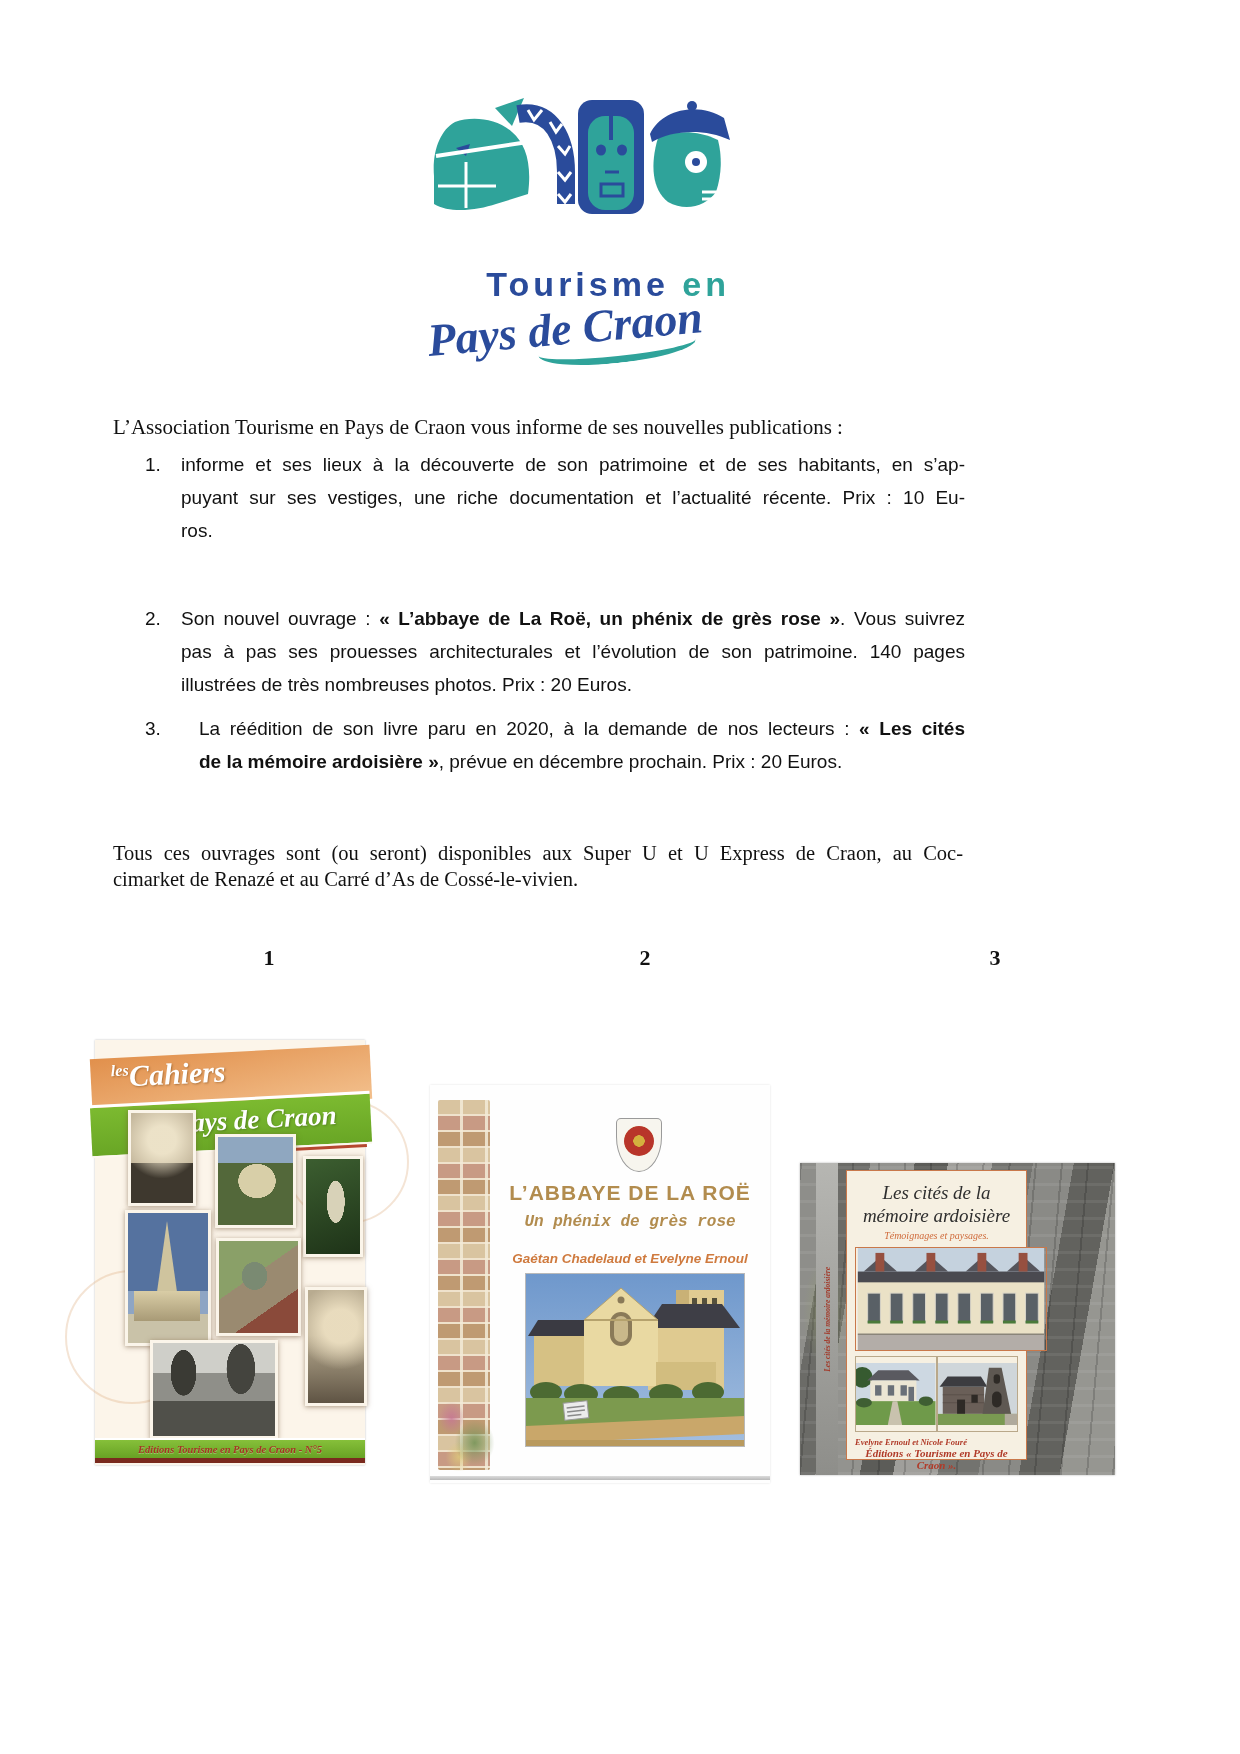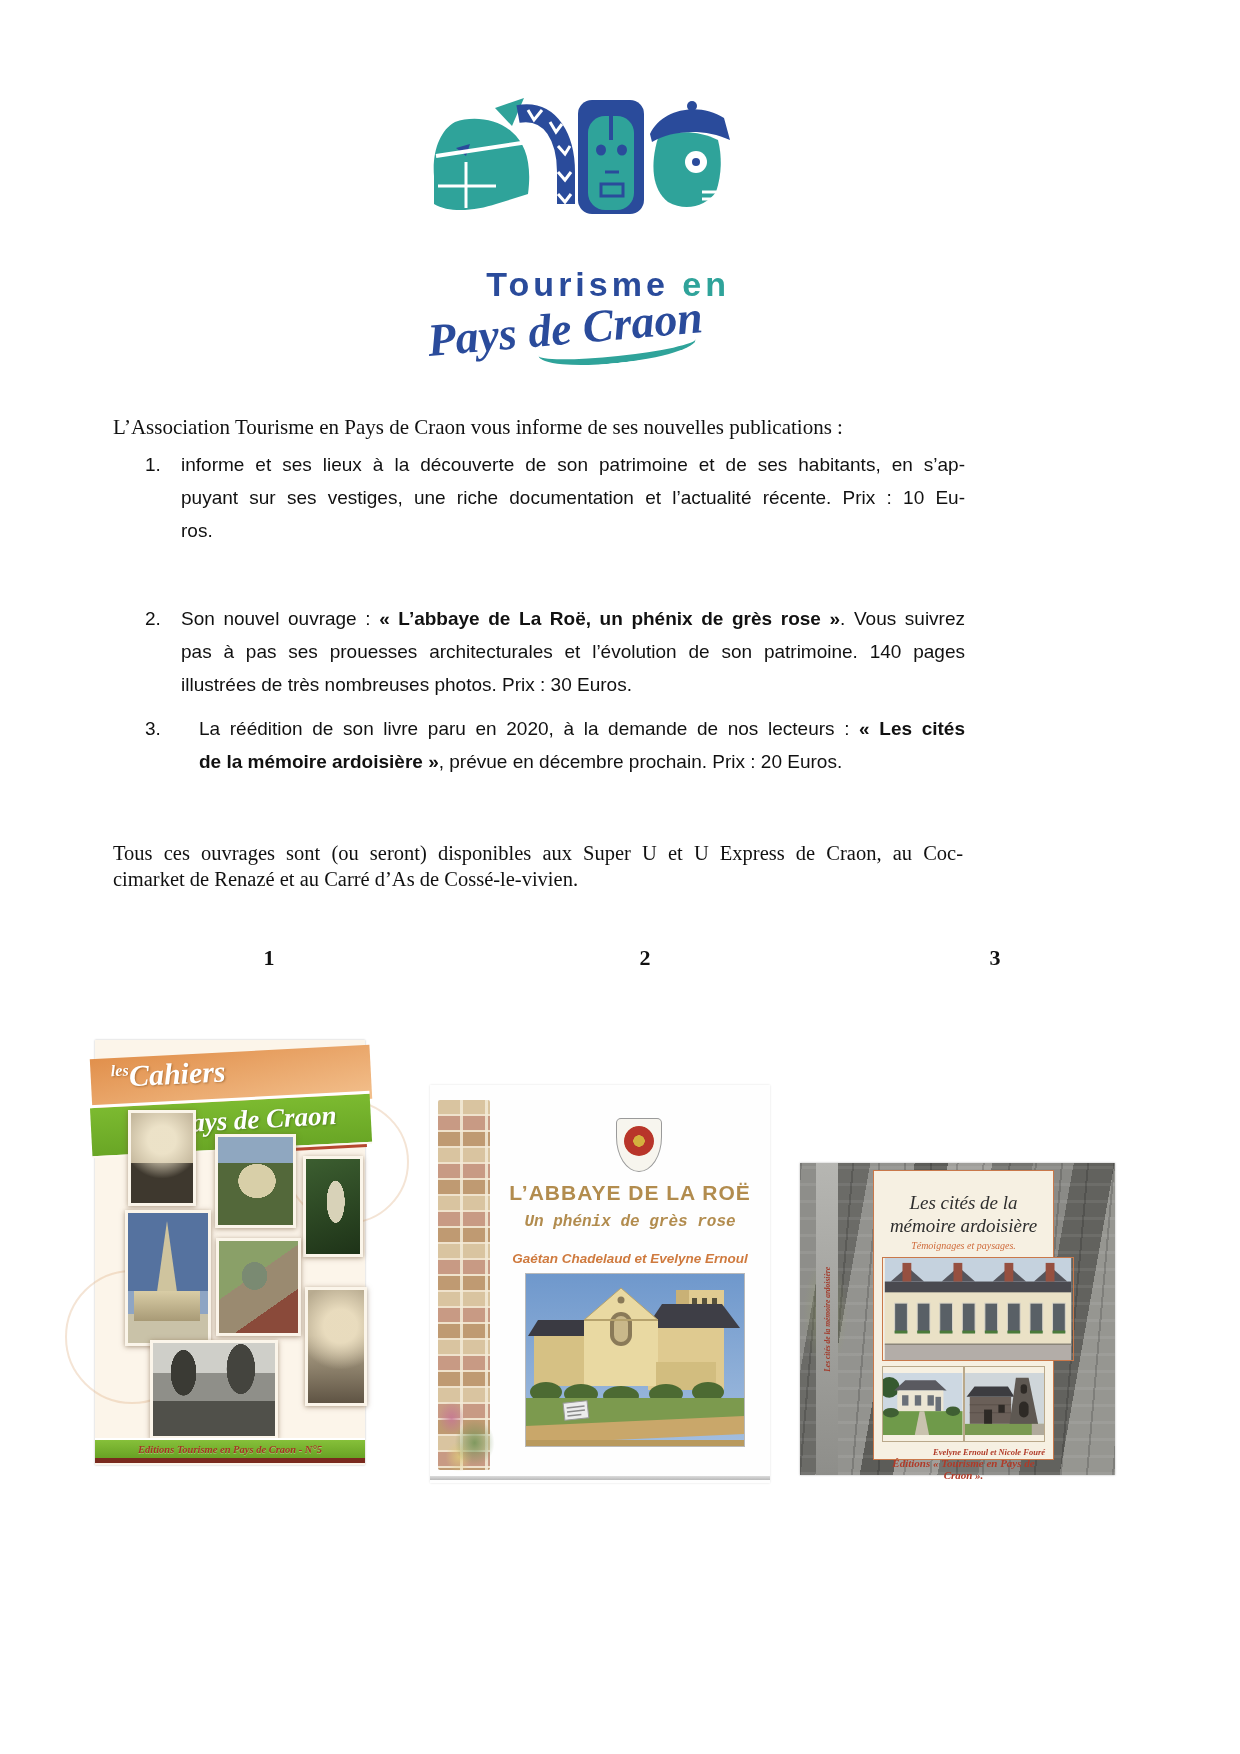--- a/index.html
+++ b/index.html
@@ -128,29 +128,29 @@
       repeating-linear-gradient(0deg,rgba(255,255,255,.07) 0 3px,rgba(0,0,0,0) 3px 17px),
       linear-gradient(100deg,#8e8e8a 0 10%,#6b6b67 10% 19%,#93938f 19% 31%,#5c5c58 31% 40%,#a09f9b 40% 52%,#73736f 52% 63%,#8a8a86 63% 74%,#62625e 74% 85%,#969691 85%);
     box-shadow:0 0 2px rgba(0,0,0,.3);}
   .c3-moss{position:absolute;left:0;top:70px;width:64px;height:160px;
     background:radial-gradient(50% 50% at 40% 50%,rgba(150,160,110,.55),transparent 70%);}
   .c3-spine{position:absolute;left:16px;top:0;width:22px;height:312px;
     background:linear-gradient(180deg,#b6b6b2,#8e8e8a);display:flex;align-items:center;justify-content:center;}
   .c3-spine span{writing-mode:vertical-rl;transform:rotate(180deg);font-size:7.5px;
     font-style:italic;font-weight:bold;color:#a23a2a;white-space:nowrap;
     font-family:"Liberation Serif",serif;}
-  .c3-panel{position:absolute;left:73px;top:7px;width:181px;height:290px;background:#f6f0e2;
-    border:1px solid #c9784a;box-sizing:border-box;padding:16px 8px;}
+  .c3-panel{position:absolute;left:46px;top:7px;width:181px;height:290px;background:#f6f0e2;
+    border:1px solid #c9784a;box-sizing:border-box;padding:6px 8px;}
   .c3-title{margin-top:4px;text-align:center;font-style:italic;font-size:19px;line-height:23px;
     color:#2e2e2e;font-family:"Liberation Serif",serif;}
   .c3-subtitle{margin-top:3px;text-align:center;font-style:italic;font-size:10px;color:#cf6a3a;}
   .c3-photo-main{margin:6px auto 0;width:190px;height:102px;border:1px solid #c9784a;display:block;}
   .c3-photos-row{margin-top:5px;display:flex;justify-content:space-between;}
   .c3-photos-row svg{width:99px;height:74px;border:1px solid #b9a88a;display:block;}
-  .c3-authors{margin-top:5px;text-align:right;font-style:italic;font-weight:bold;
+  .c3-authors{margin-top:5px;text-align:left;font-style:italic;font-weight:bold;
     font-size:8.5px;color:#b03a28;font-family:"Liberation Serif",serif;}
   .c3-publisher{margin-top:0;text-align:center;font-style:italic;font-weight:bold;
     font-size:11px;color:#b03a28;font-family:"Liberation Serif",serif;}
 </style>
 </head>
 <body>
 
 <div id="page">
 
   <div id="logo">
@@ -209,21 +209,21 @@
       <div class="line"><span>puyant sur ses vestiges, une riche documentation et l’actualité récente. Prix : 10 Eu-</span></div>
       <div class="line last"><span>ros.</span></div>
     </div>
   </div>
 
   <div class="list-item" style="top:602px">
     <div class="num">2.</div>
     <div class="lines">
       <div class="line"><span>Son nouvel ouvrage : </span><b>« L’abbaye de La Roë, un phénix de grès rose »</b><span>. Vous suivrez</span></div>
       <div class="line"><span>pas à pas ses prouesses architecturales et l’évolution de son patrimoine. 140 pages</span></div>
-      <div class="line last"><span>illustrées de très nombreuses photos. Prix : 30 Euros.</span></div>
+      <div class="line last"><span>illustrées de très nombreuses photos. Prix : 20 Euros.</span></div>
     </div>
   </div>
 
   <div class="list-item indent3" style="top:712px">
     <div class="num">3.</div>
     <div class="lines">
       <div class="line"><span>La réédition de son livre paru en 2020, à la demande de nos lecteurs : </span><b>« Les cités</b></div>
       <div class="line last"><b>de la mémoire ardoisière »</b><span>, prévue en décembre prochain. Prix : 20 Euros.</span></div>
     </div>
   </div>

